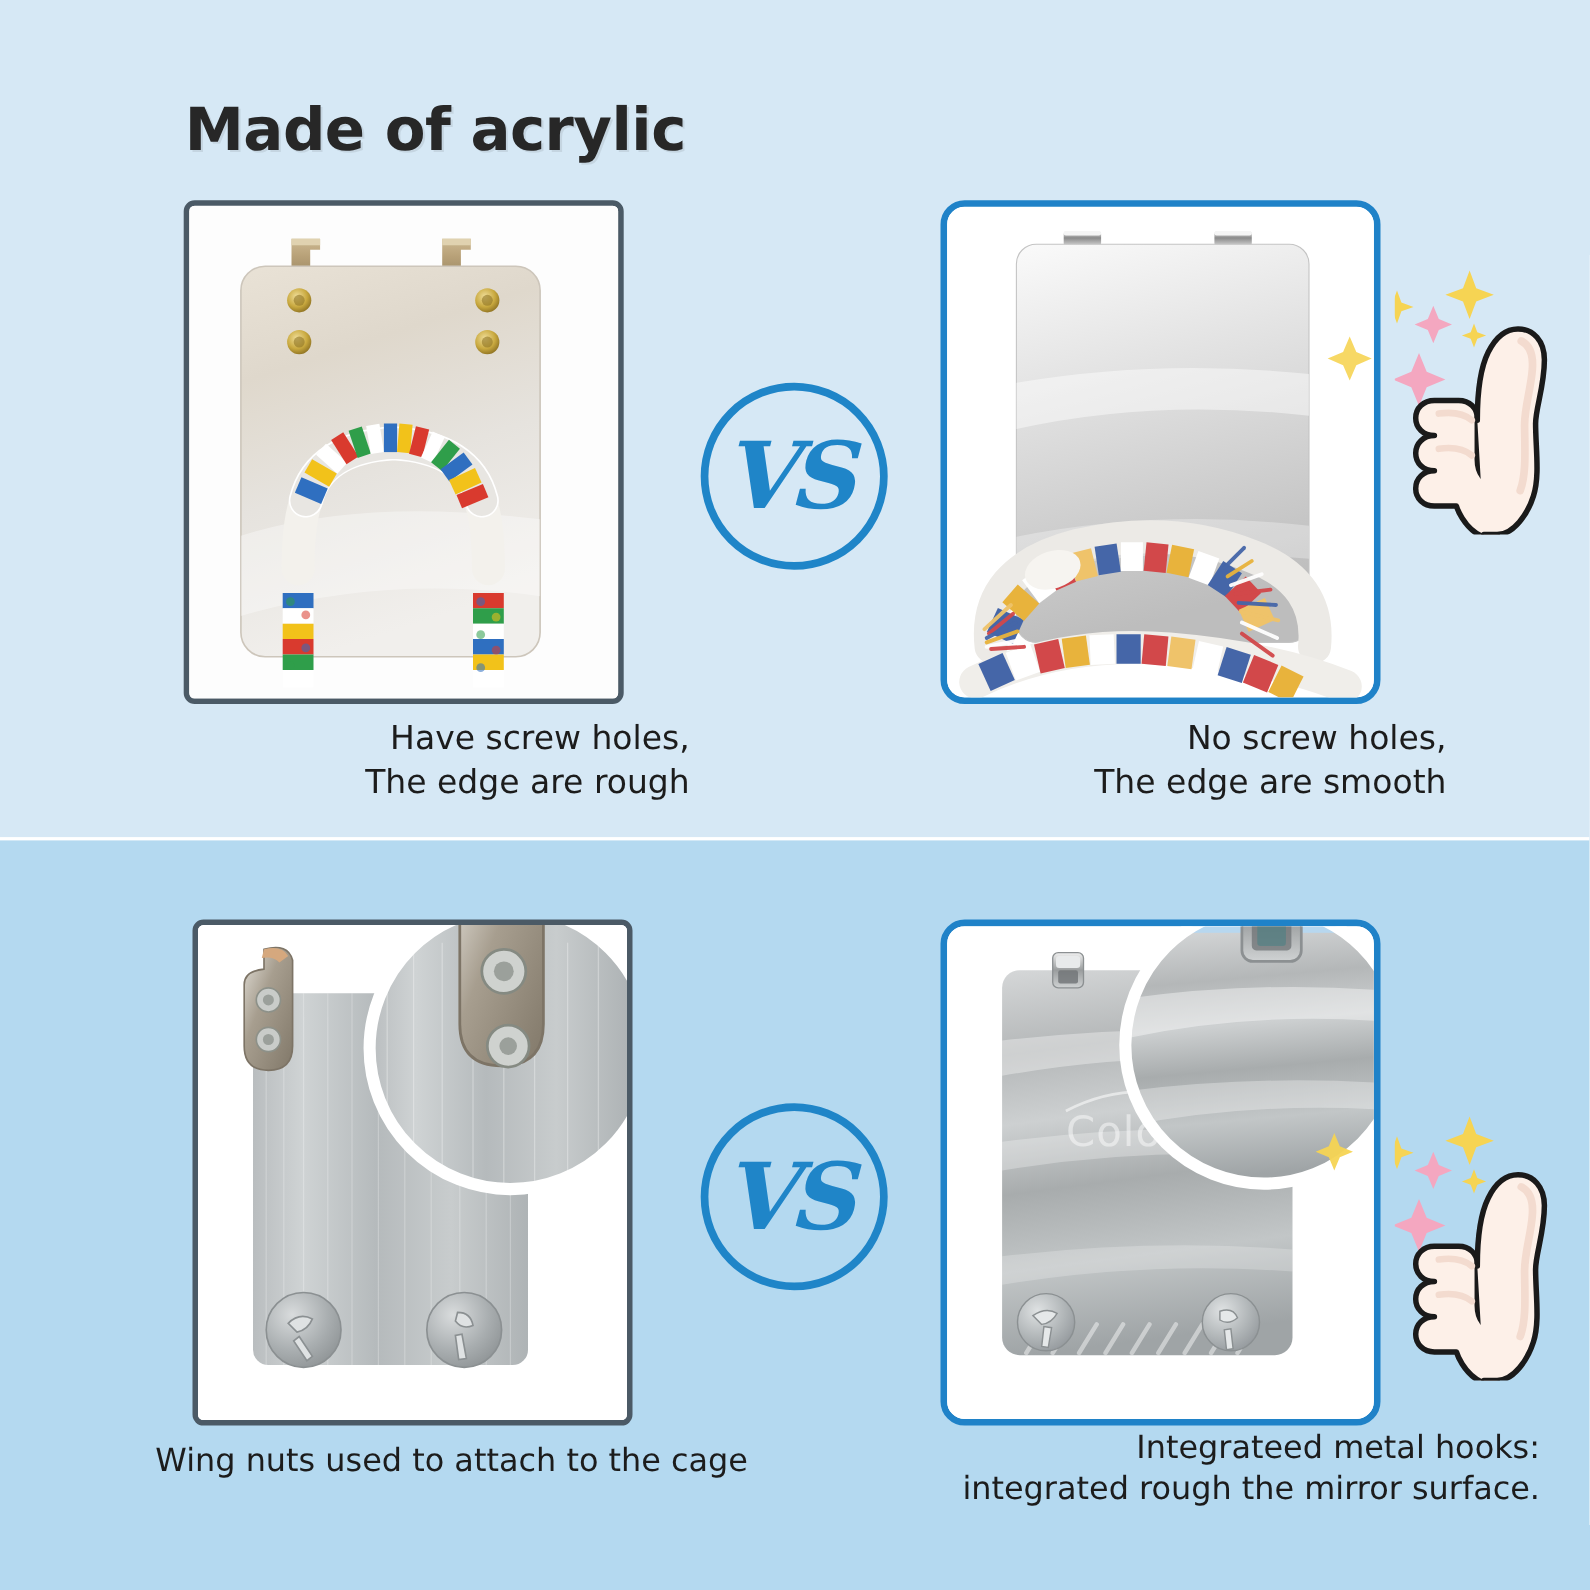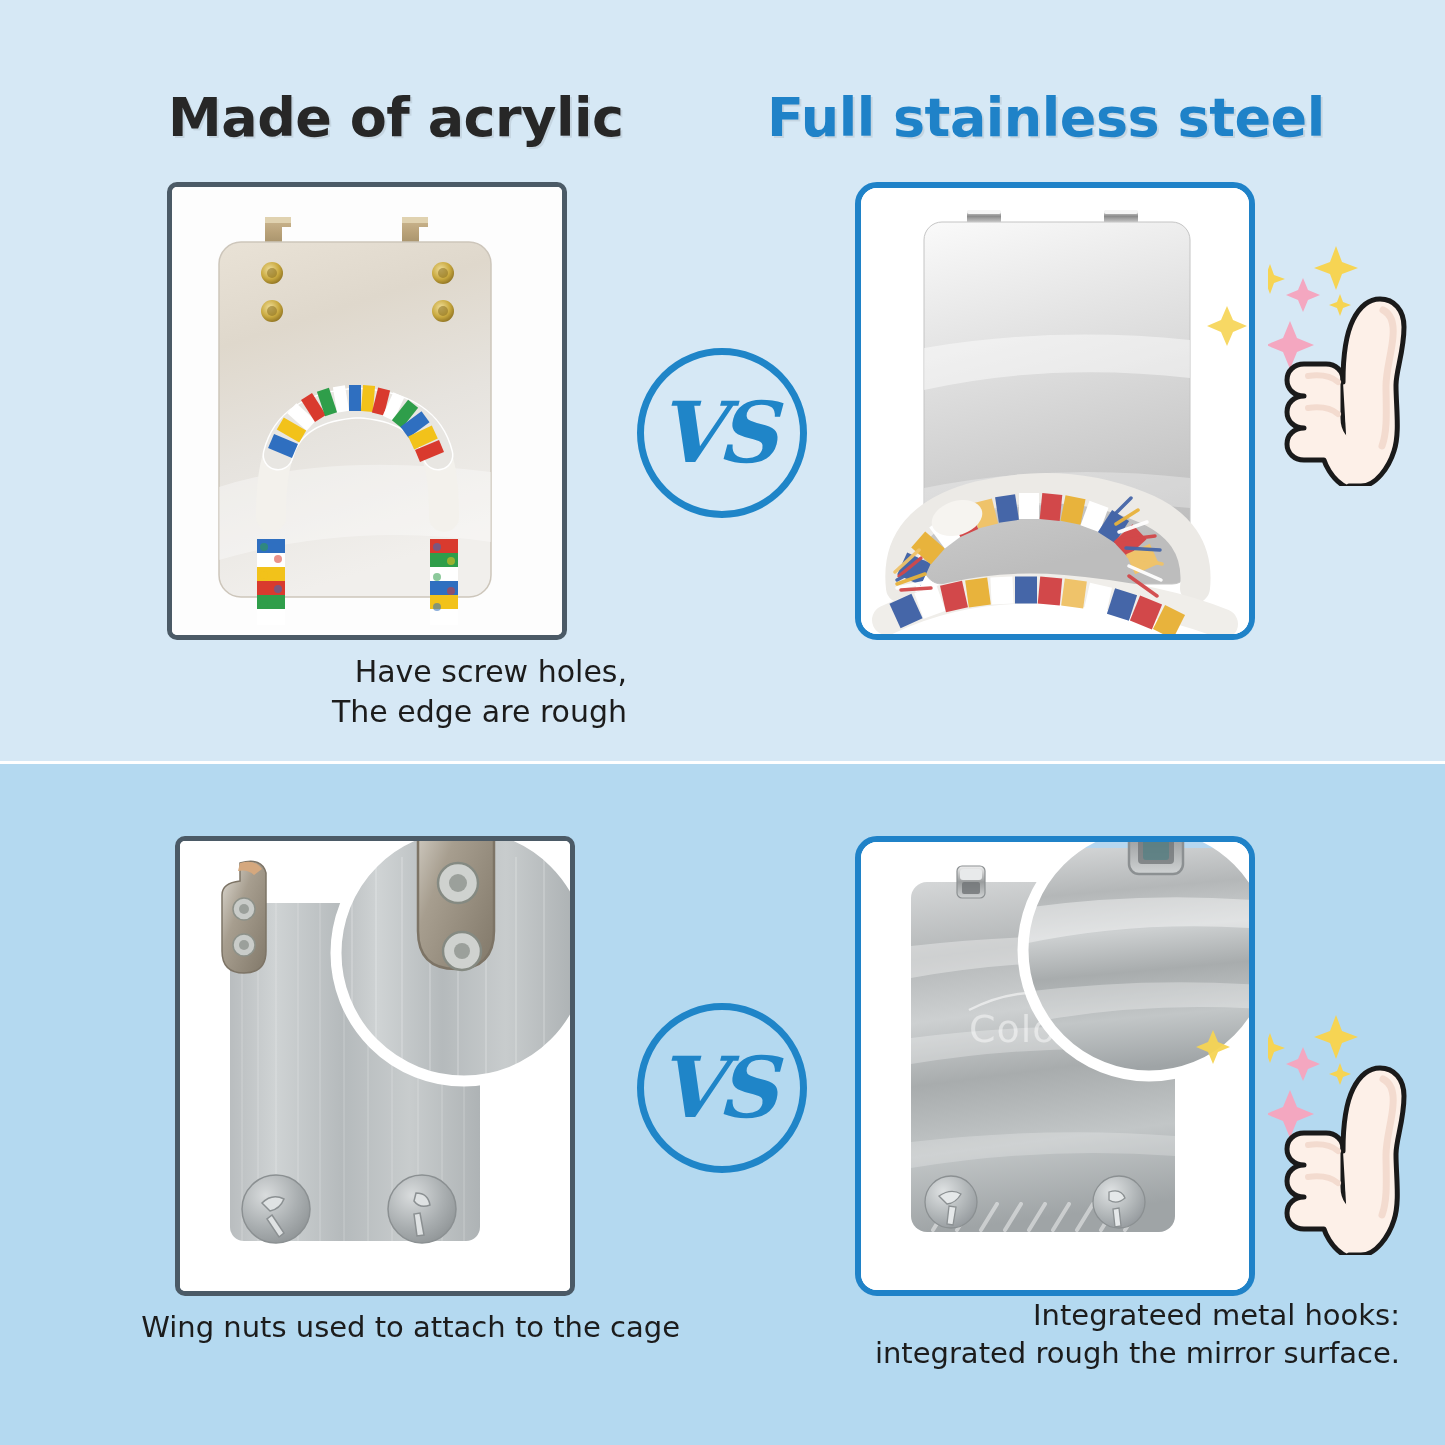--- a/index.html
+++ b/index.html
@@ -102,21 +102,20 @@
 <body>
 
 <div id="page">
 
   <div class="half half-top"></div>
   <div class="half half-bottom"></div>
   <div class="half-divider"></div>
 
   <div class="heading heading-left">Made of acrylic</div>
 
-  <div class="heading heading-right">Full stainless steel</div>
 
   <div class="card card-gray card-tl">
     <div class="photo">
       <svg viewBox="0 0 390 448" preserveAspectRatio="none">
         <defs>
           <linearGradient id="acryl" x1="0" y1="0" x2="0.25" y2="1">
             <stop offset="0%" stop-color="#e9e2d6"></stop>
             <stop offset="28%" stop-color="#dfd8cc"></stop>
             <stop offset="60%" stop-color="#e6e3de"></stop>
             <stop offset="100%" stop-color="#f1efec"></stop>
@@ -315,20 +314,22 @@
               <path d="M268 388 l28 20" stroke="#d2484a"></path>
             </g>
           </g>
 
           <path d="M366 118 l6 14 l14 6 l-14 6 l-6 14 l-6 -14 l-14 -6 l14 -6 z" fill="#f6d453" opacity="0.9"></path>
         </g>
       </svg>
     </div>
   </div>
 
+  <div class="caption cap-tr">No screw holes,
+The edge are smooth</div>
 
   <div class="thumb thumb-top">
     <svg viewBox="0 0 175 250">
 
       <path d="M68 10 l6 16 l16 6 l-16 6 l-6 16 l-6 -16 l-16 -6 l16 -6 z" fill="#f6d453"></path>
       <path d="M35 42 l5 12 l12 5 l-12 5 l-5 12 l-5 -12 l-12 -5 l12 -5 z" fill="#f4a7c0"></path>
       <path d="M2 28 l4 11 l11 4 l-11 4 l-4 11 l-4 -11 l-11 -4 l11 -4 z" fill="#f6d453"></path>
       <path d="M72 58 l3 8 l8 3 l-8 3 l-3 8 l-3 -8 l-8 -3 l8 -3 z" fill="#f6d453"></path>
       <path d="M22 85 l7 17 l17 7 l-17 7 l-7 17 l-7 -17 l-17 -7 l17 -7 z" fill="#f4a7c0"></path>
 

